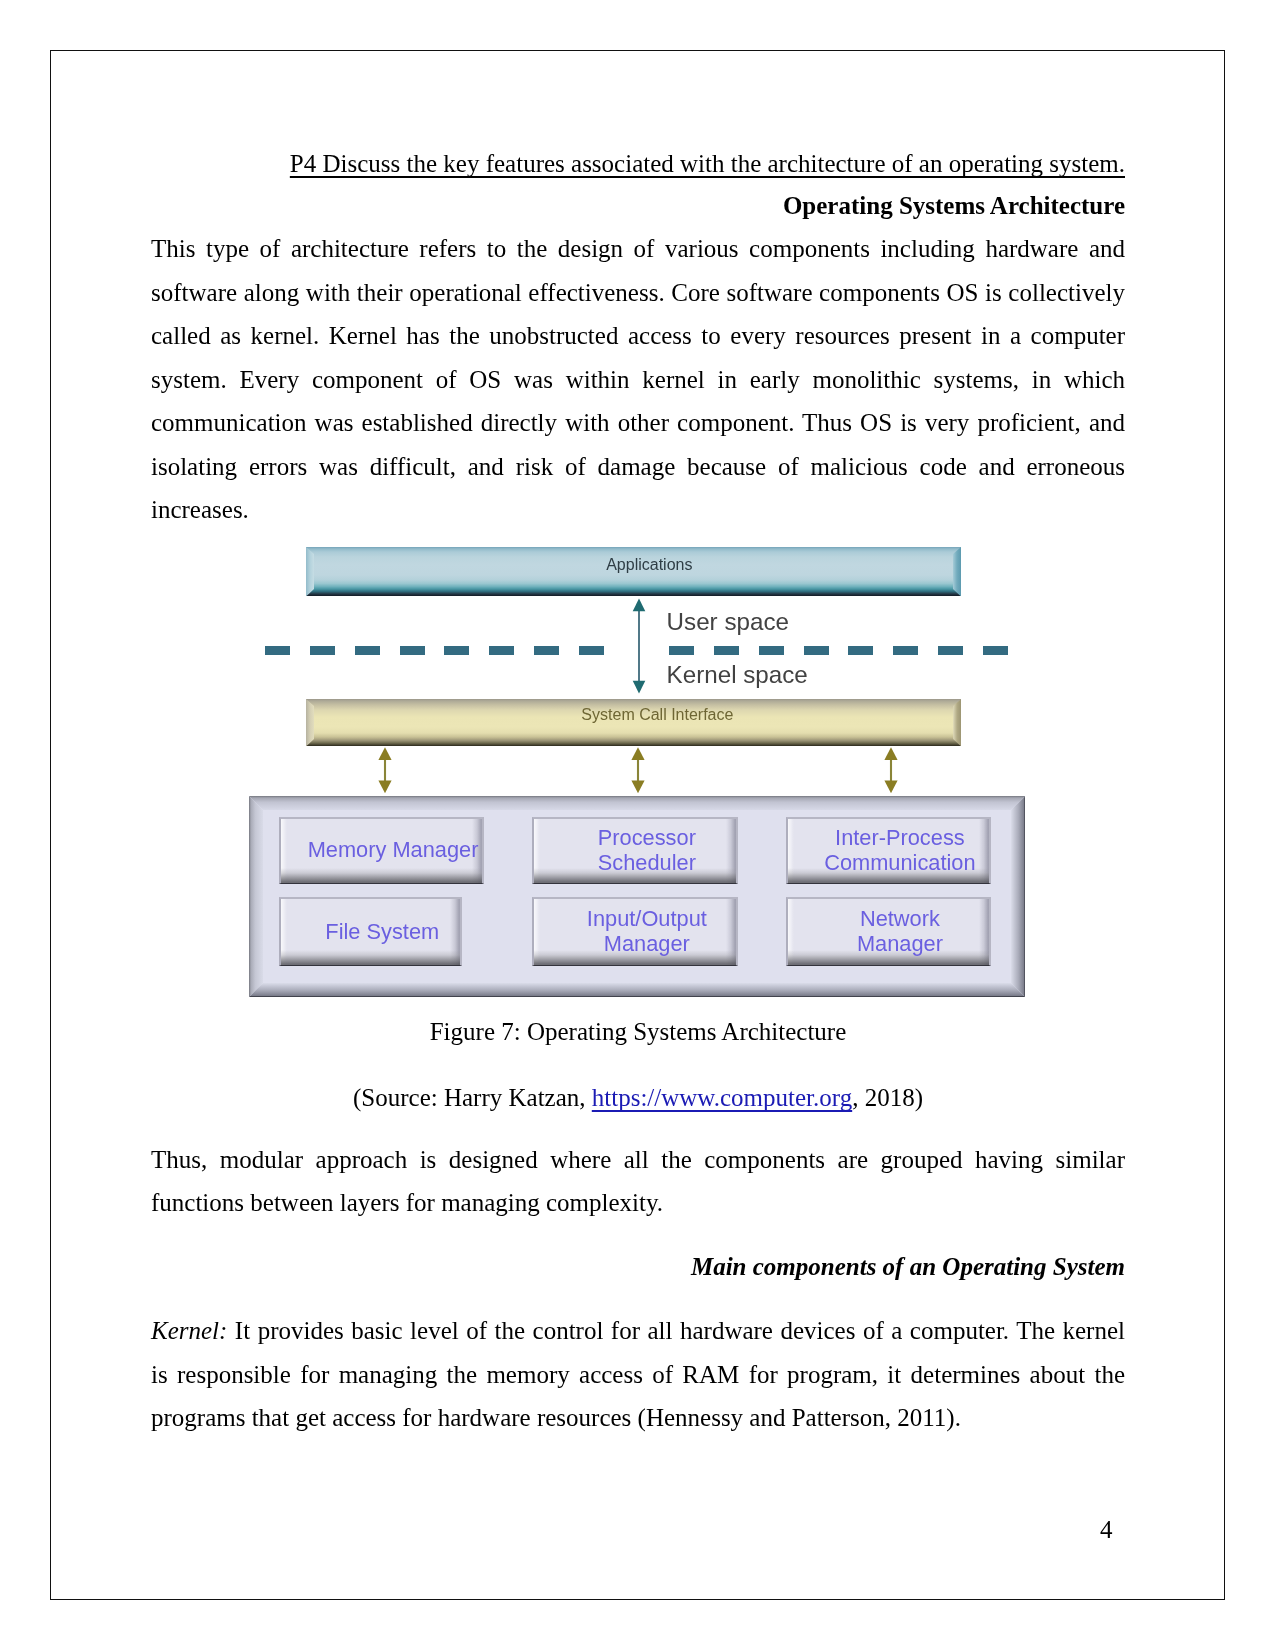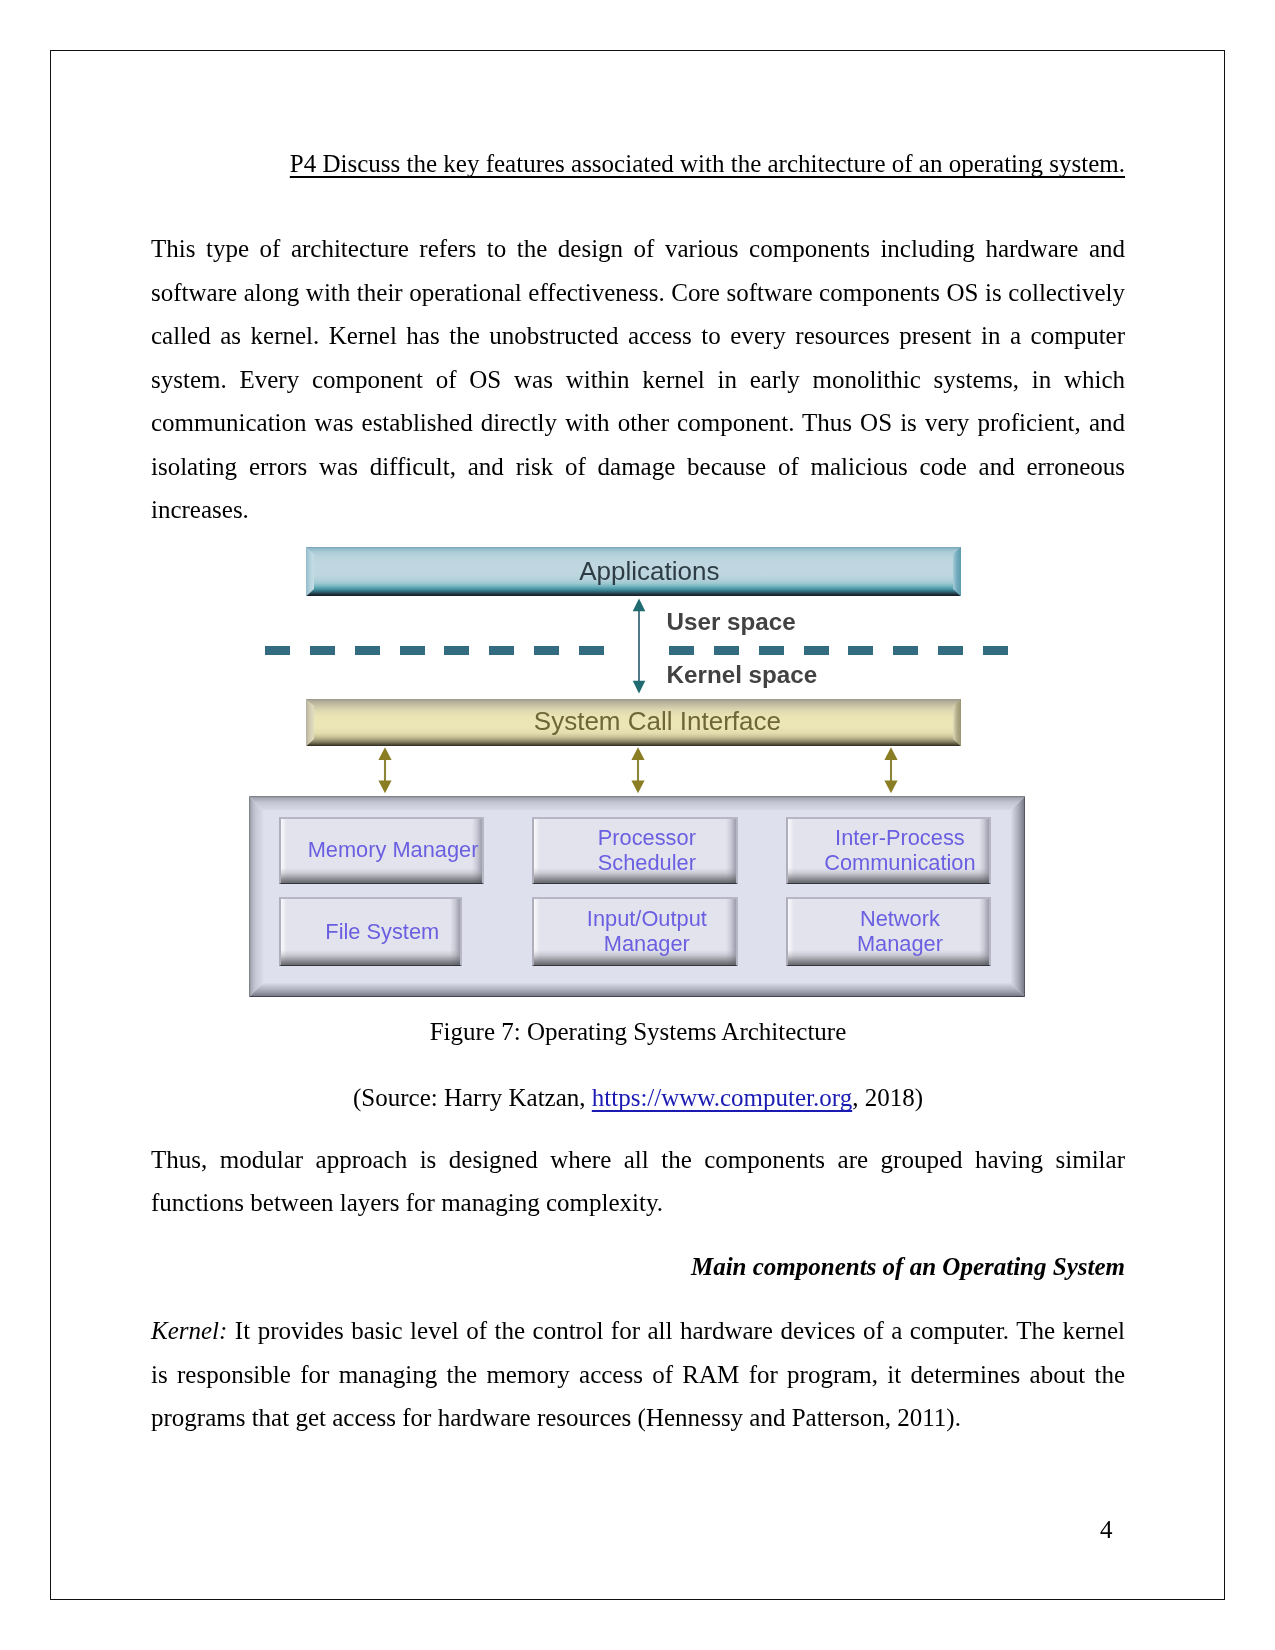--- a/index.html
+++ b/index.html
@@ -20,28 +20,28 @@
   #para2{position:absolute;top:1086.7px;}
   #subheading{position:absolute;top:1194.3px;font-size:25px;line-height:43.5px;font-weight:bold;font-style:italic;color:#000;}
   #para3{position:absolute;top:1258px;}
   #pagenum{position:absolute;left:1049px;top:1465px;font-size:25px;color:#000;}
 
   
   #figure-area{position:absolute;left:0;top:0;width:1175px;height:1550px;
     font-family:"Liberation Sans",sans-serif;}
   .fbar{position:absolute;box-sizing:border-box;}
   .bevel{position:absolute;left:0;top:0;width:100%;height:100%;}
-  .fbar-lbl{position:absolute;left:0;right:0;text-align:center;font-size:26px;margin-left:32px;}
+  .fbar-lbl{position:absolute;left:0;right:0;text-align:center;font-size:16px;margin-left:32px;}
   .fbar-apps{left:254.8px;top:495.5px;width:655px;height:49.5px;
      background:linear-gradient(to bottom,#76a4b9 0px,#93bccb 2px,#abcbd7 5px,#bad4dd 10px,#c0d7e0 18px,#bed6df 28px,#b3d1da 33px,#9ac7d0 36.5px,#71b2bd 39.5px,#4997a4 42px,#2f6d7e 44.5px,#27414f 46.5px,#1a2633 48px,#11161d 49.5px);}
   .fbar-apps .fbar-lbl{top:9.5px;color:#2e3d45;}
   .fbar-sci{left:254.8px;top:647.5px;width:655.2px;height:47.5px;
      background:linear-gradient(to bottom,#9c988b 0px,#aeaa97 2px,#c6c0a3 6px,#ddd7b0 11px,#ebe5b5 18px,#ece6b6 28px,#e4deaf 34px,#c9c296 38px,#9b9476 41.5px,#6f6b4f 44px,#43402d 46px,#1b1a12 47.5px);}
   .fbar-sci .fbar-lbl{top:7.5px;color:#6e6634;padding-left:16px;}
-  .flabel{position:absolute;font-size:24.2px;font-weight:bold;color:#424242;line-height:24.2px;white-space:nowrap;}
+  .flabel{position:absolute;font-size:24.2px;font-weight:normal;color:#424242;line-height:24.2px;white-space:nowrap;}
   #lbl-user{left:615.6px;top:558.6px;}
   #lbl-kernel{left:615.6px;top:612px;}
   .dashseg{position:absolute;top:595px;height:8.6px;
      background:repeating-linear-gradient(to right,#336b81 0px,#336b81 25px,transparent 25px,transparent 44.86px);}
   #dashline-left{left:214px;width:341px;}
   #dashline-right{left:617.5px;width:343px;}
   #blue-arrow{position:absolute;left:578.8px;top:546.6px;}
   .gold-arrow{position:absolute;top:694.7px;}
   #kernel-box{position:absolute;left:197.5px;top:744.7px;width:776.5px;height:201.2px;
      box-sizing:border-box;}
@@ -78,20 +78,21 @@
   .kbox span{display:block;}
   .kbox br{display:none;}
 </style>
 </head>
 <body>
 
 <div class="page">
 
   <div class="col hdr-ul"><u>P4 Discuss the key features associated with the architecture of an operating system.</u></div>
 
+  <div class="col hdr-b">Operating Systems Architecture</div>
 
   <p class="col p" id="para1">This type of architecture refers to the design of various components including hardware and software along with their operational effectiveness. Core software components OS is collectively called as kernel. Kernel has the unobstructed access to every resources present in a computer system. Every component of OS was within kernel in early monolithic systems, in which communication was established directly with other component. Thus OS is very proficient, and isolating errors was difficult, and risk of damage because of malicious code and erroneous increases.</p>
 
   <div id="figure-area">
 
     <div class="fbar fbar-apps">
       <svg class="bevel" viewBox="0 0 654.5 49.5" preserveAspectRatio="none">
         <defs>
           <linearGradient id="gapL" x1="0" y1="0" x2="1" y2="0">
             <stop offset="0" stop-color="#93bccb"></stop>

